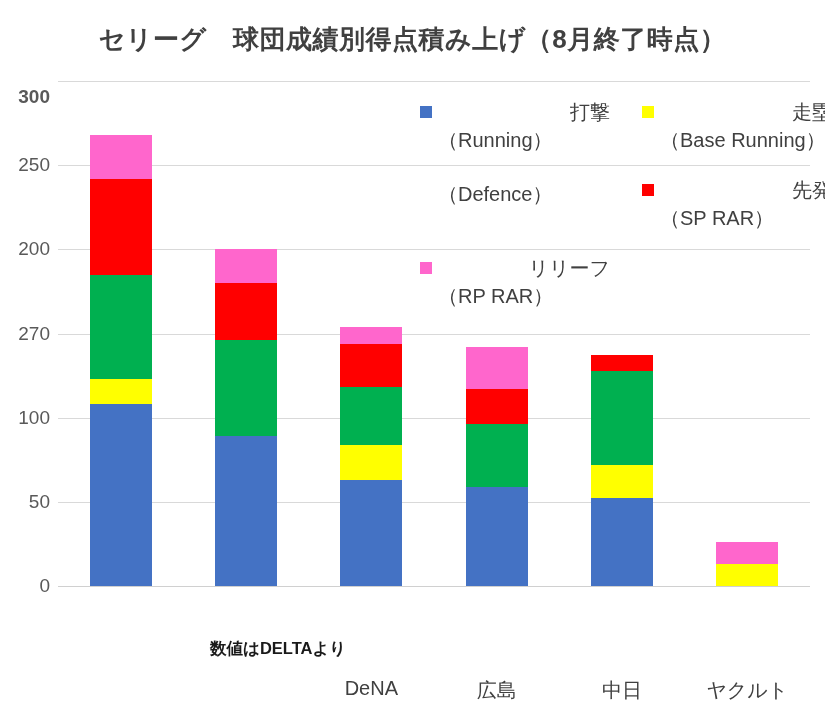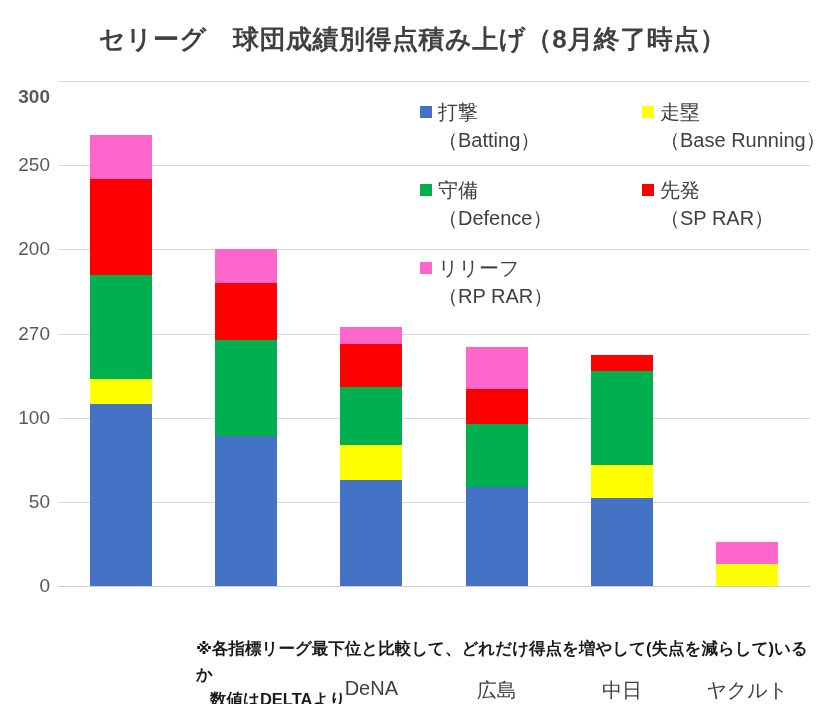--- a/index.html
+++ b/index.html
@@ -109,20 +109,21 @@
   }
   .legend-item {
     position: absolute;
     width: 190px;
   }
   .legend-row1 {
     display: flex;
     align-items: center;
     gap: 6px;
     height: 24px;
+    justify-content: space-between;
   }
   .legend-swatch {
     width: 12px;
     height: 12px;
     flex: 0 0 12px;
   }
   .legend-label-jp {
     font-size: 20px;
     color: #404040;
     white-space: nowrap;
@@ -231,50 +232,45 @@
       </div>
       <div class="x-tick-label" style="left: 626.667px; width: 125.333px;">ヤクルト</div>
     </div>
 
   <div id="legend">
       <div class="legend-item" style="left: 0px; top: 0px;">
         <div class="legend-row1">
           <span class="legend-swatch" style="background: rgb(68, 114, 196);"></span>
           <span class="legend-label-jp">打撃</span>
         </div>
-        <div class="legend-label-en">（Batting）</div>
+        <div class="legend-label-en">（Running）</div>
       </div>
       <div class="legend-item" style="left: 222px; top: 0px;">
         <div class="legend-row1">
           <span class="legend-swatch" style="background: rgb(255, 255, 0);"></span>
           <span class="legend-label-jp">走塁</span>
         </div>
         <div class="legend-label-en">（Base Running）</div>
       </div>
       <div class="legend-item" style="left: 0px; top: 78px;">
-        <div class="legend-row1">
-          <span class="legend-swatch" style="background: rgb(0, 176, 80);"></span>
-          <span class="legend-label-jp">守備</span>
-        </div>
         <div class="legend-label-en">（Defence）</div>
       </div>
       <div class="legend-item" style="left: 222px; top: 78px;">
         <div class="legend-row1">
           <span class="legend-swatch" style="background: rgb(255, 0, 0);"></span>
           <span class="legend-label-jp">先発</span>
         </div>
         <div class="legend-label-en">（SP RAR）</div>
       </div>
       <div class="legend-item" style="left: 0px; top: 156px;">
         <div class="legend-row1">
           <span class="legend-swatch" style="background: rgb(255, 102, 204);"></span>
           <span class="legend-label-jp">リリーフ</span>
         </div>
         <div class="legend-label-en">（RP RAR）</div>
       </div>
     </div>
 
   <div id="footnote">
-    <div class="fn-line1">※各指標リーグ最下位と比較して、どれだけ得点を増やして(失点を減らして)いるか</div>
     <div class="fn-line2">数値はDELTAより</div>
   </div>
 
 </div>
 
 </body></html>

